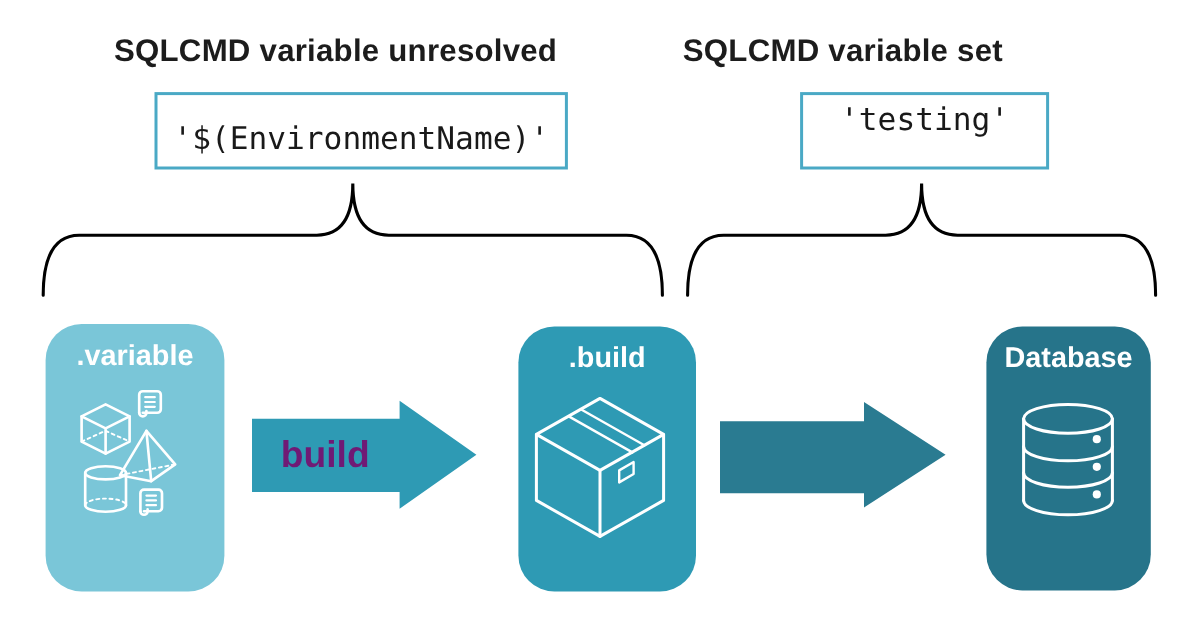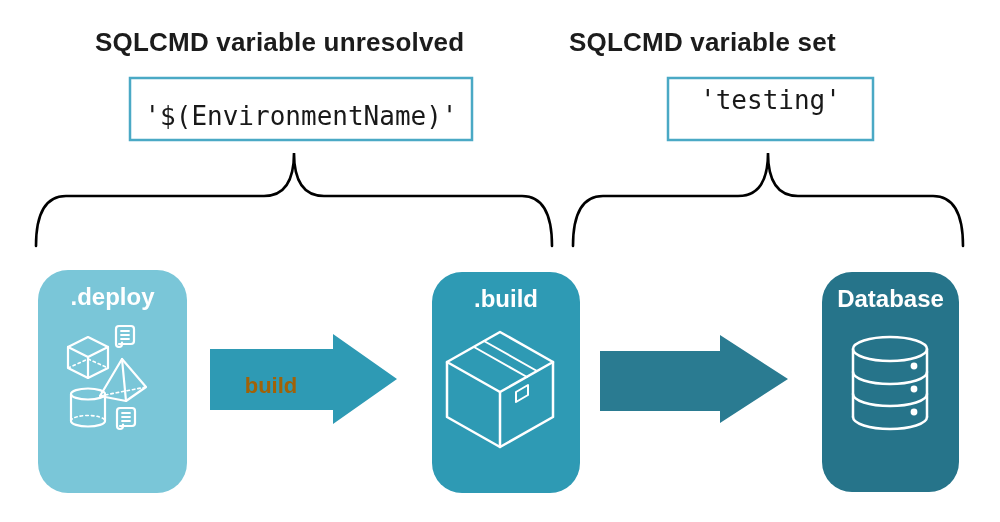--- a/index.html
+++ b/index.html
@@ -14,21 +14,21 @@
     letter-spacing:0.2px;
   }
   .code-text{
     display:flex;align-items:center;justify-content:center;
     font-family:"DejaVu Sans Mono",monospace;font-size:26px;color:#191919;
   }
   .stage-label{
     text-align:center;font-size:24px;font-weight:700;color:#ffffff;
   }
   .arrow-label{
-    text-align:center;font-size:22px;font-weight:700;color:#a16207;margin-top:12px;
+    text-align:center;font-size:31px;font-weight:700;color:#701a75;
   }
 </style>
 </head>
 <body>
 
 <div id="stage">
 
   <svg id="diagram-svg" width="1000" height="522" viewBox="0 0 1000 522">
 
     <rect x="130" y="78" width="342" height="62" fill="#ffffff" stroke-width="2.5" stroke="#4aa9c5"></rect>
@@ -97,19 +97,19 @@
       <circle cx="914" cy="412" r="3.4" fill="#ffffff" stroke="none"></circle>
     </g>
   </svg>
 
   <div class="overlay heading" style="left:95px;top:29px;">SQLCMD variable unresolved</div>
   <div class="overlay heading" style="left:569px;top:29px;">SQLCMD variable set</div>
 
   <div class="overlay code-text" style="left:130px;top:78px;width:342px;height:76px;">'$(EnvironmentName)'</div>
   <div class="overlay code-text" style="left:668px;top:69px;width:205px;height:62px;">'testing'</div>
 
-  <div class="overlay stage-label" style="left:38px;top:285px;width:149px;">.deploy</div>
+  <div class="overlay stage-label" style="left:38px;top:285px;width:149px;">.variable</div>
   <div class="overlay stage-label" style="left:432px;top:287px;width:148px;">.build</div>
   <div class="overlay stage-label" style="left:822px;top:287px;width:137px;">Database</div>
 
   <div class="overlay arrow-label" style="left:206px;top:363px;width:130px;">build</div>
 
 </div>
 
 </body></html>

